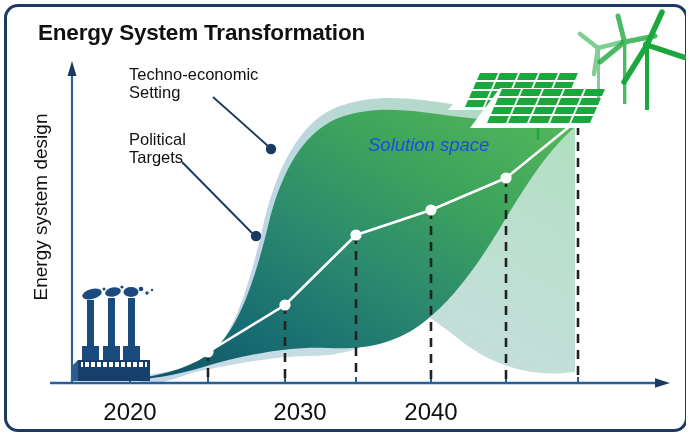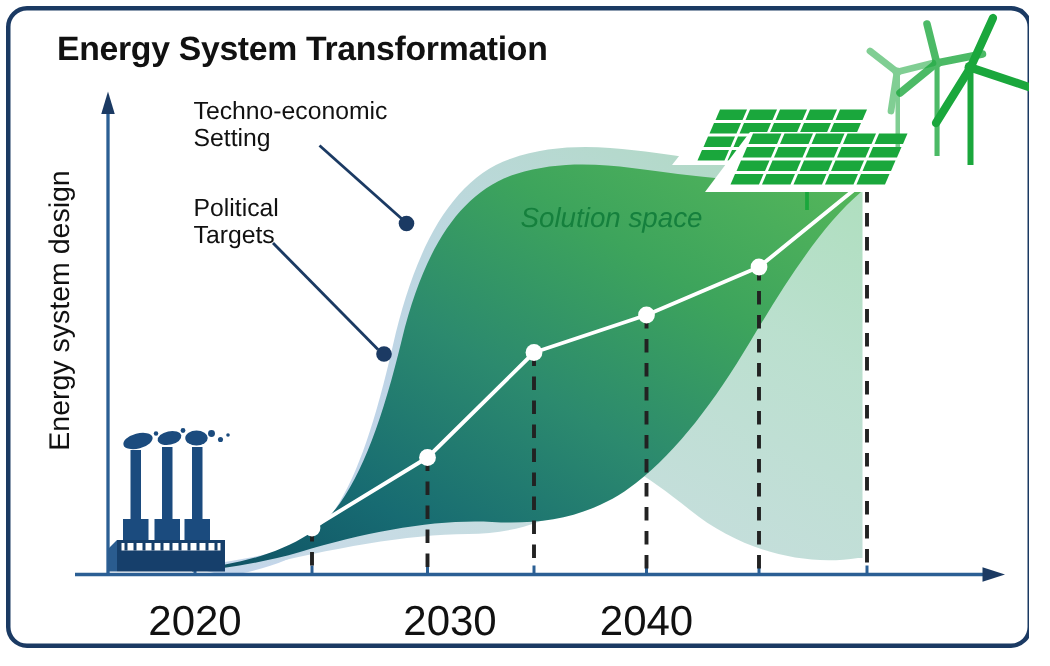--- a/index.html
+++ b/index.html
@@ -45,42 +45,42 @@
     width: 210px;
     text-align: center;
     transform: rotate(-90deg);
     font-size: 19px;
     color: #111111;
     white-space: nowrap;
   }
   .xtick-label {
     position: absolute;
     top: 398px;
-    font-size: 28px;
+    font-size: 24px;
     color: #111111;
     text-align: center;
     transform: translateX(-50%);
     white-space: nowrap;
   }
   .callout-label {
     position: absolute;
     font-size: 16.5px;
     color: #111111;
     line-height: 1.12;
     white-space: nowrap;
   }
   #callout-techno { left: 129px; top: 65px; }
   #callout-political { left: 129px; top: 130px; }
   #solution-space-label {
     position: absolute;
-    left: 347px;
+    left: 368px;
     top: 134px;
     font-size: 18.5px;
     font-style: italic;
-    color: #15803d;
+    color: #1d4ed8;
     white-space: nowrap;
   }
   svg { position: absolute; left: 0; top: 0; }
 </style>
 </head>
 <body>
 
 <div id="figure">
 
   <div id="frame"></div>

